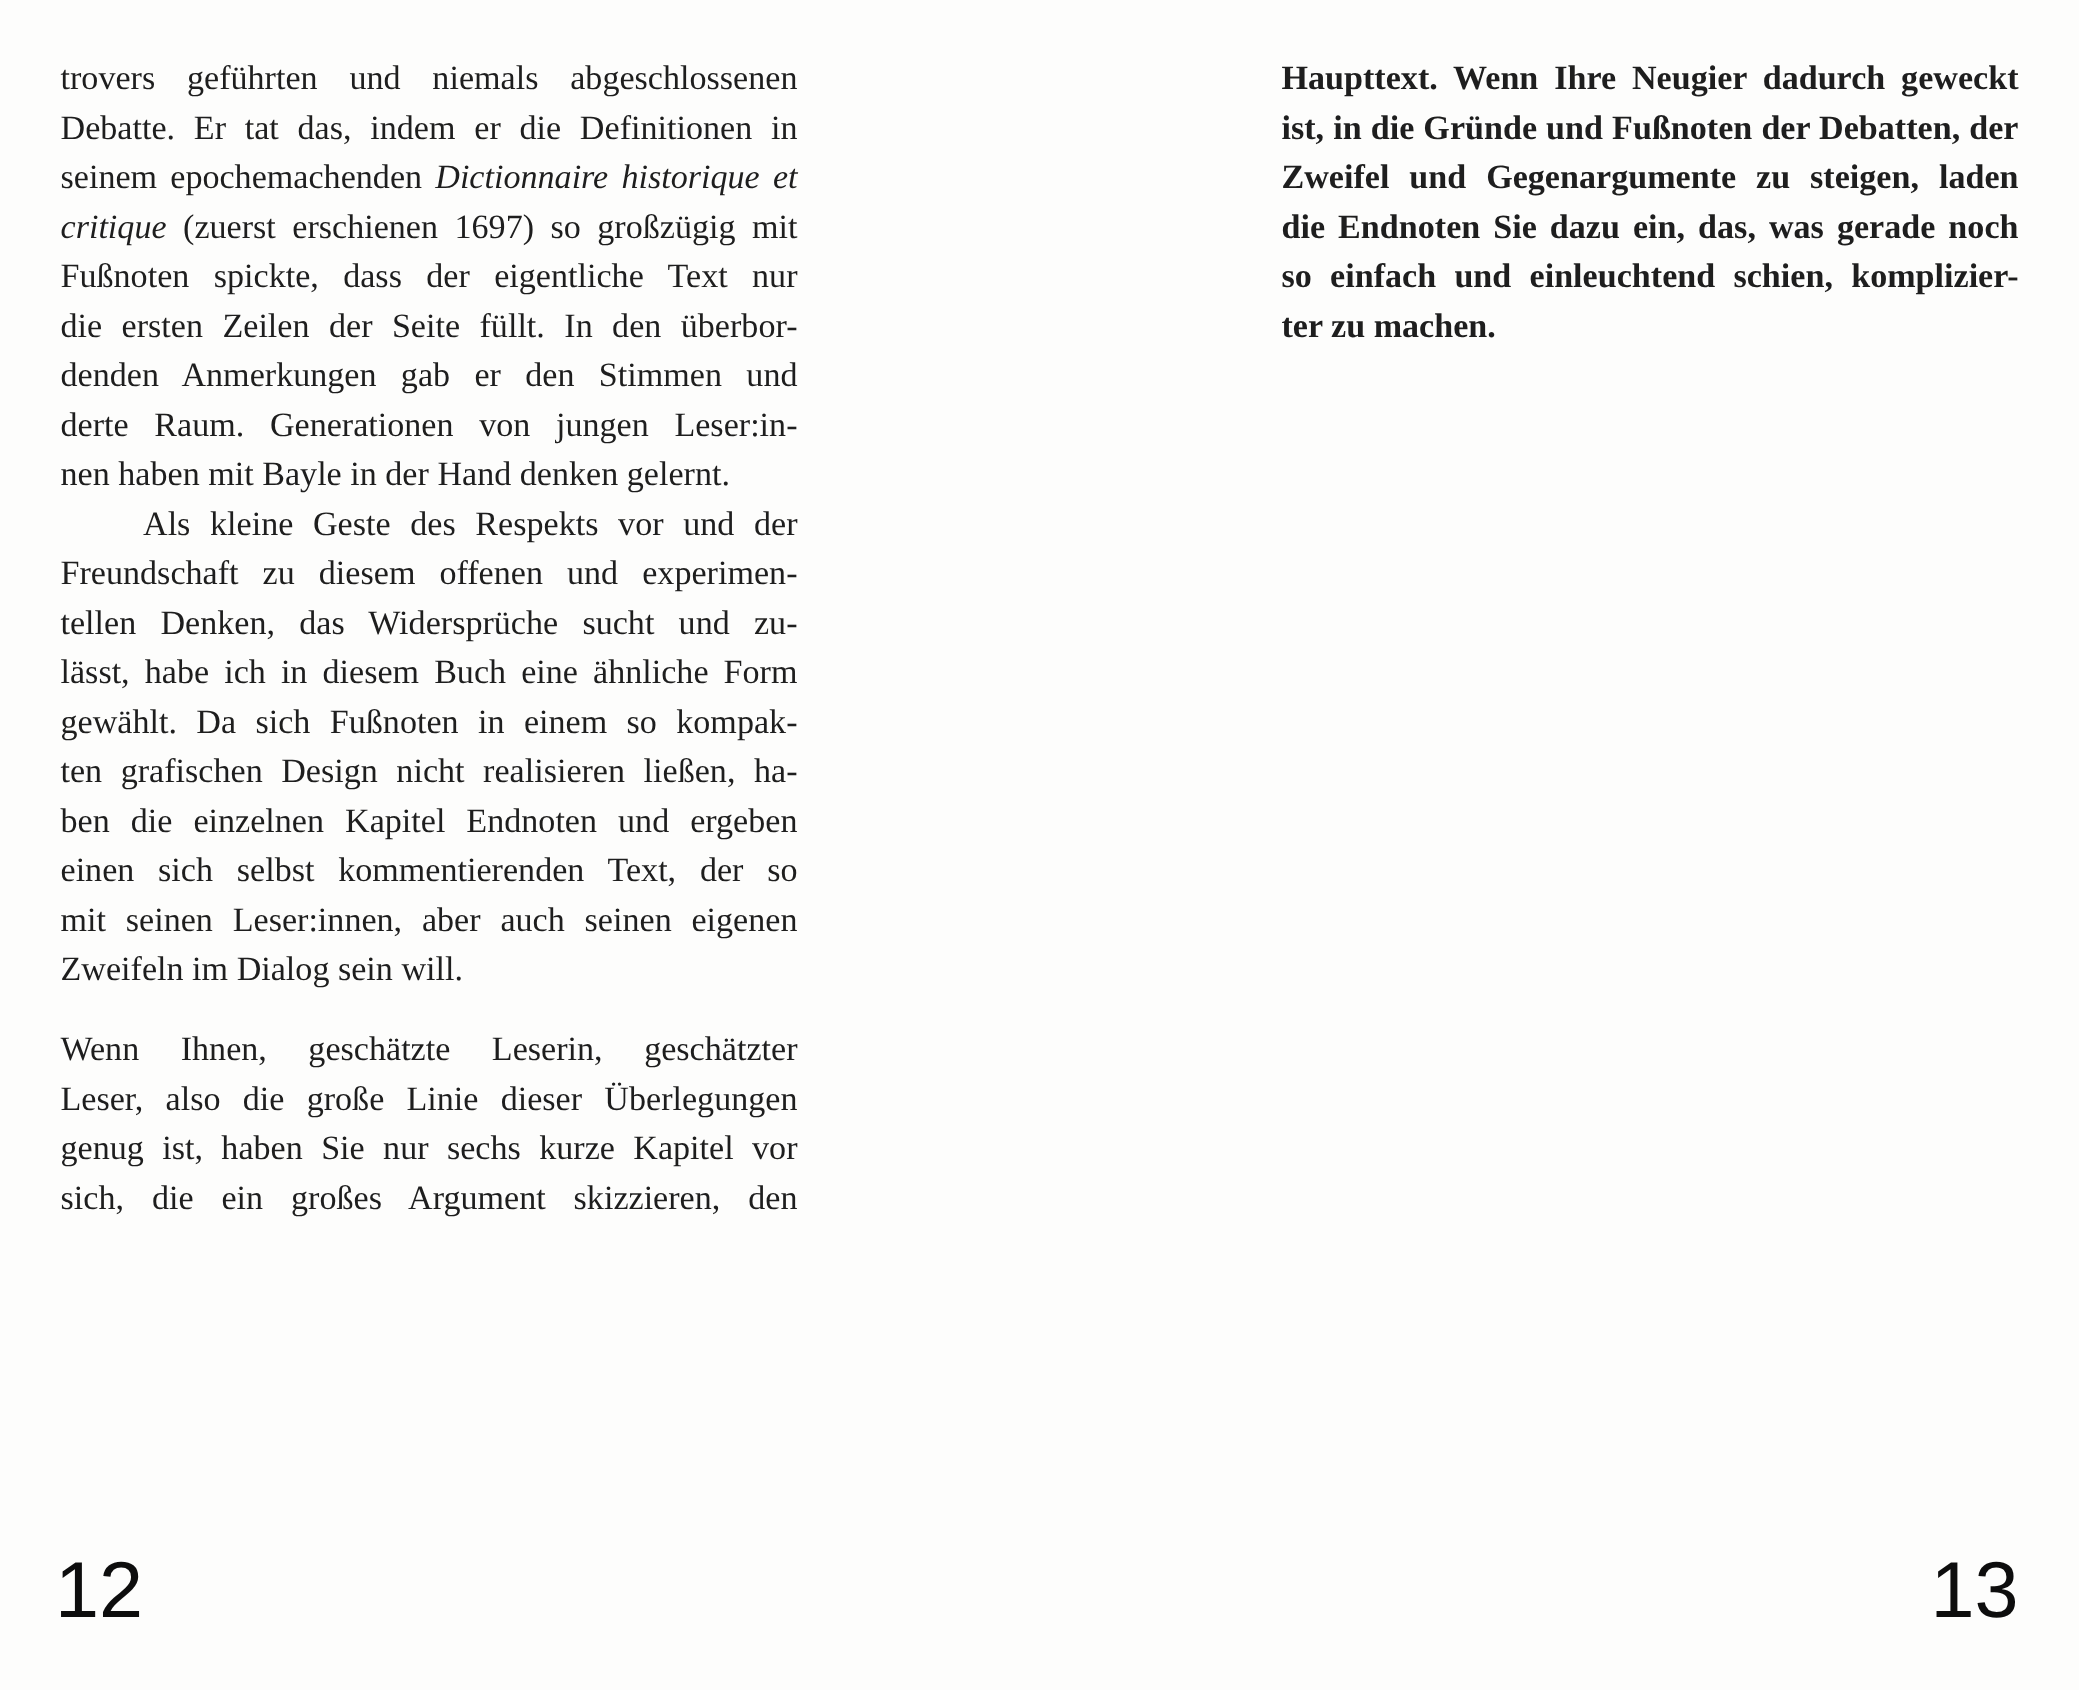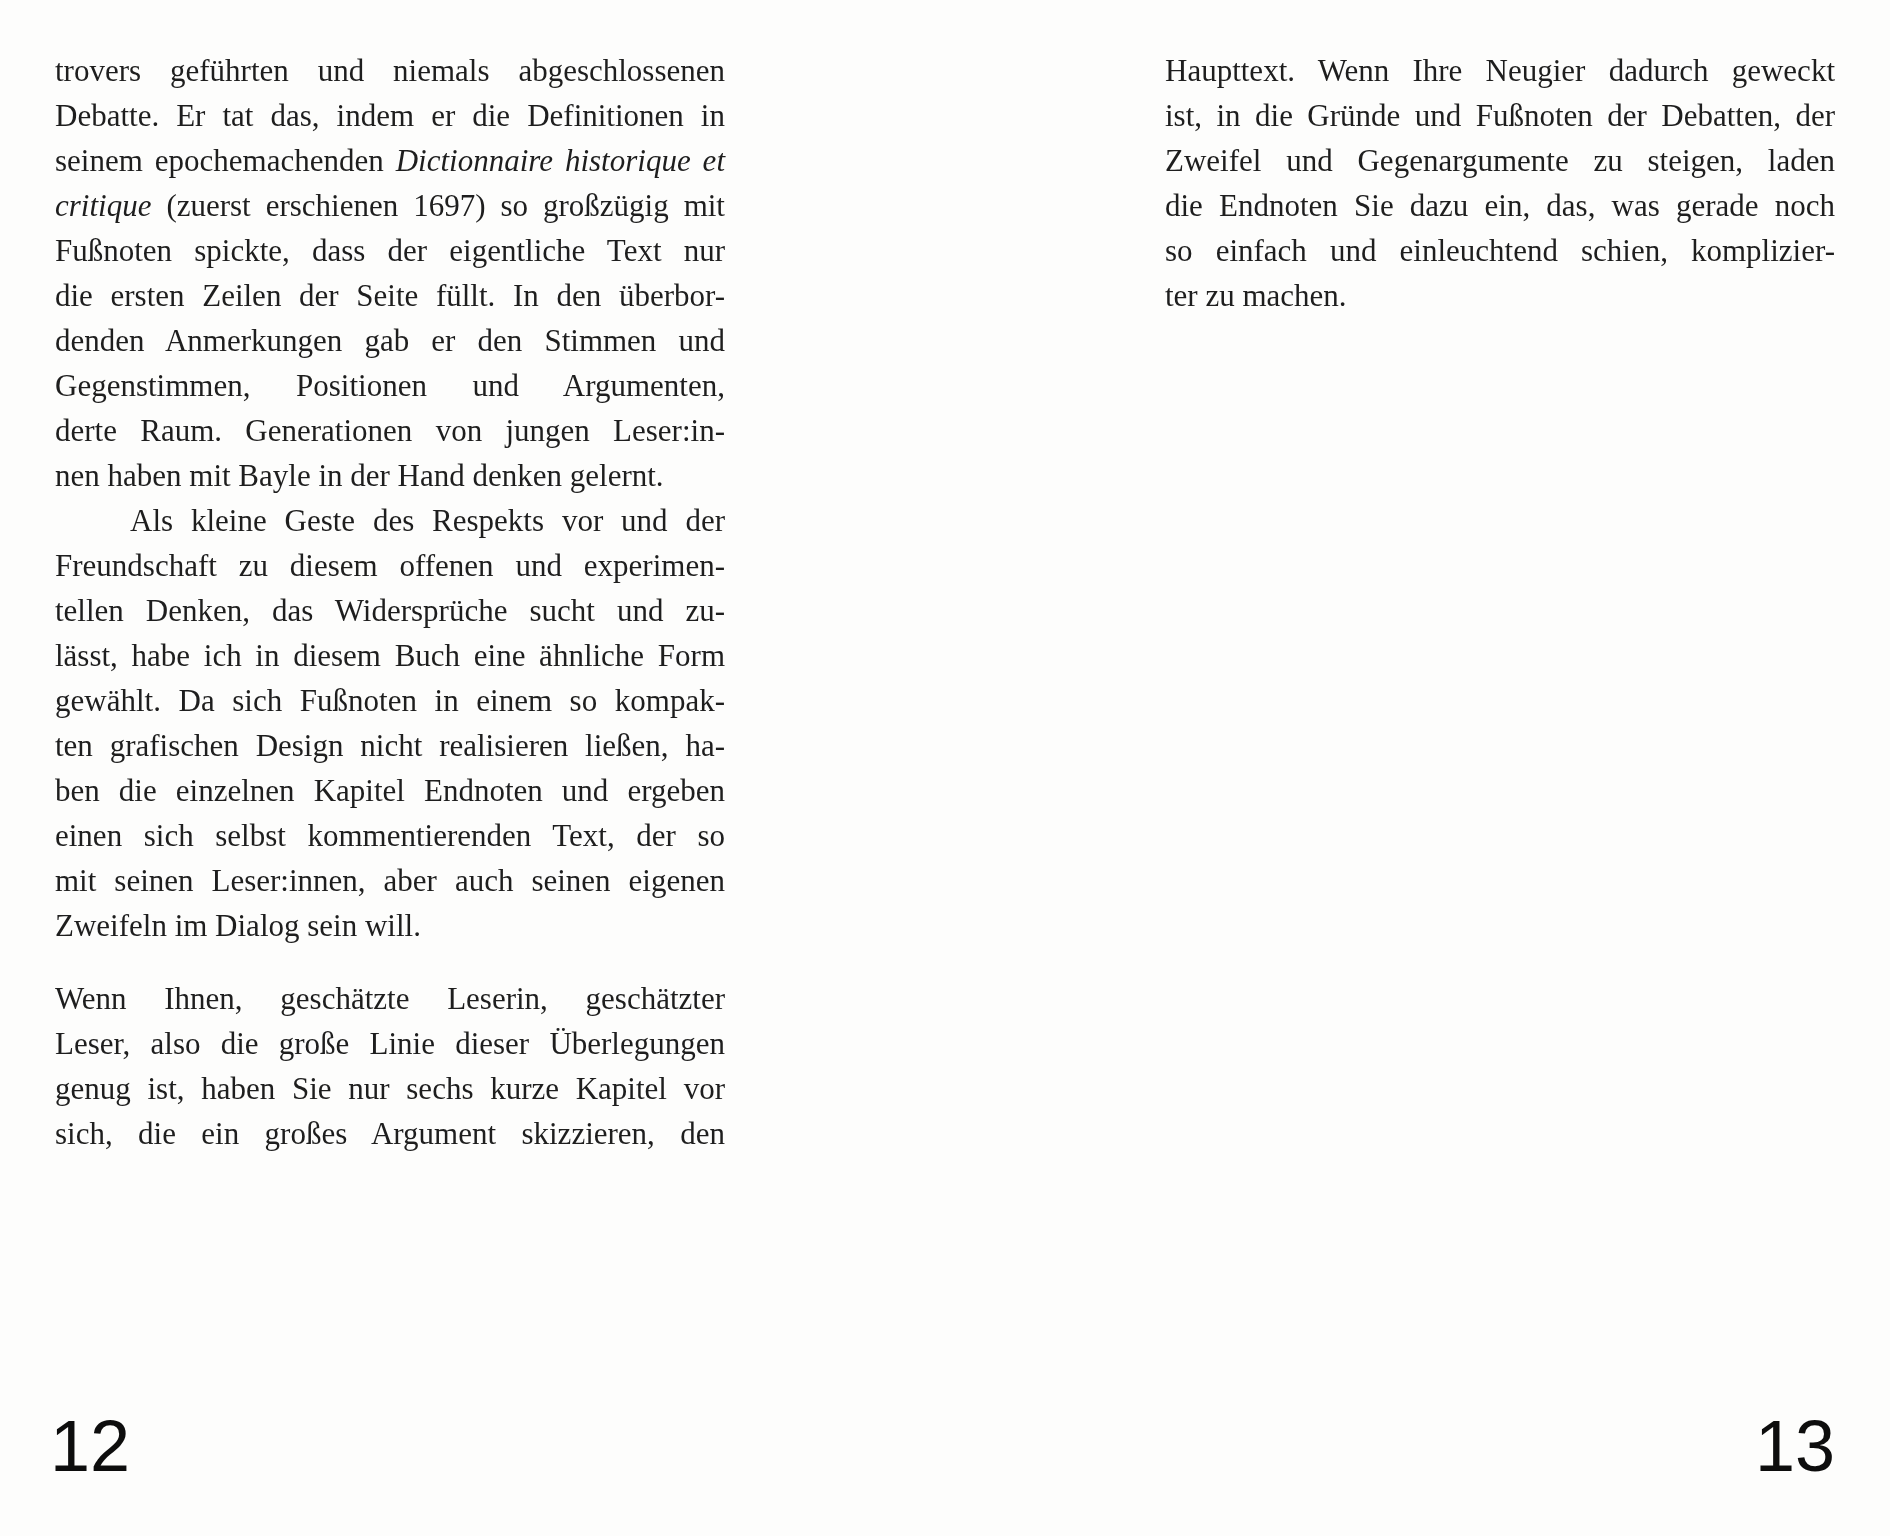--- a/index.html
+++ b/index.html
@@ -19,21 +19,21 @@
 
   .textblock {
     position: absolute;
     top: 48px;
     width: 670px;
     font-size: 31px;
     line-height: 45px;
     color: #1e1e1e;
   }
   .textblock.tb-left  { left: 55px; }
-  .textblock.tb-right { left: 220px; } 
+  .textblock.tb-right { left: 220px; font-weight: bold; } 
 
   .para { margin: 0; }
   .para.space-before { margin-top: 28px; }
 
   .line { text-align: left; white-space: normal; }
   .line.j { text-align: justify; text-align-last: justify; }
   .line i { font-style: italic; }
   .ind { display: inline-block; width: 75px; }
 
   .pagenum {
@@ -56,21 +56,20 @@
   <section class="page page-left">
     <div class="textblock tb-left">
         <div class="para">
           <div class="line j"><span>trovers geführten und niemals abgeschlossenen</span></div>
           <div class="line j"><span>Debatte. Er tat das, indem er die Definitionen in</span></div>
           <div class="line j"><span>seinem epochemachenden </span><i>Dictionnaire historique et</i></div>
           <div class="line j"><i>critique</i><span> (zuerst erschienen 1697) so großzügig mit</span></div>
           <div class="line j"><span>Fußnoten spickte, dass der eigentliche Text nur</span></div>
           <div class="line j"><span>die ersten Zeilen der Seite füllt. In den überbor-</span></div>
           <div class="line j"><span>denden Anmerkungen gab er den Stimmen und</span></div>
-          <div class="line j"><span>Gegenstimmen, Positionen und Argumenten,</span></div>
           <div class="line j"><span>derte Raum. Generationen von jungen Leser:in-</span></div>
           <div class="line"><span>nen haben mit Bayle in der Hand denken gelernt.</span></div>
         </div>
         <div class="para">
           <div class="line j"><span class="ind"></span><span>Als kleine Geste des Respekts vor und der</span></div>
           <div class="line j"><span>Freundschaft zu diesem offenen und experimen-</span></div>
           <div class="line j"><span>tellen Denken, das Widersprüche sucht und zu-</span></div>
           <div class="line j"><span>lässt, habe ich in diesem Buch eine ähnliche Form</span></div>
           <div class="line j"><span>gewählt. Da sich Fußnoten in einem so kompak-</span></div>
           <div class="line j"><span>ten grafischen Design nicht realisieren ließen, ha-</span></div>

